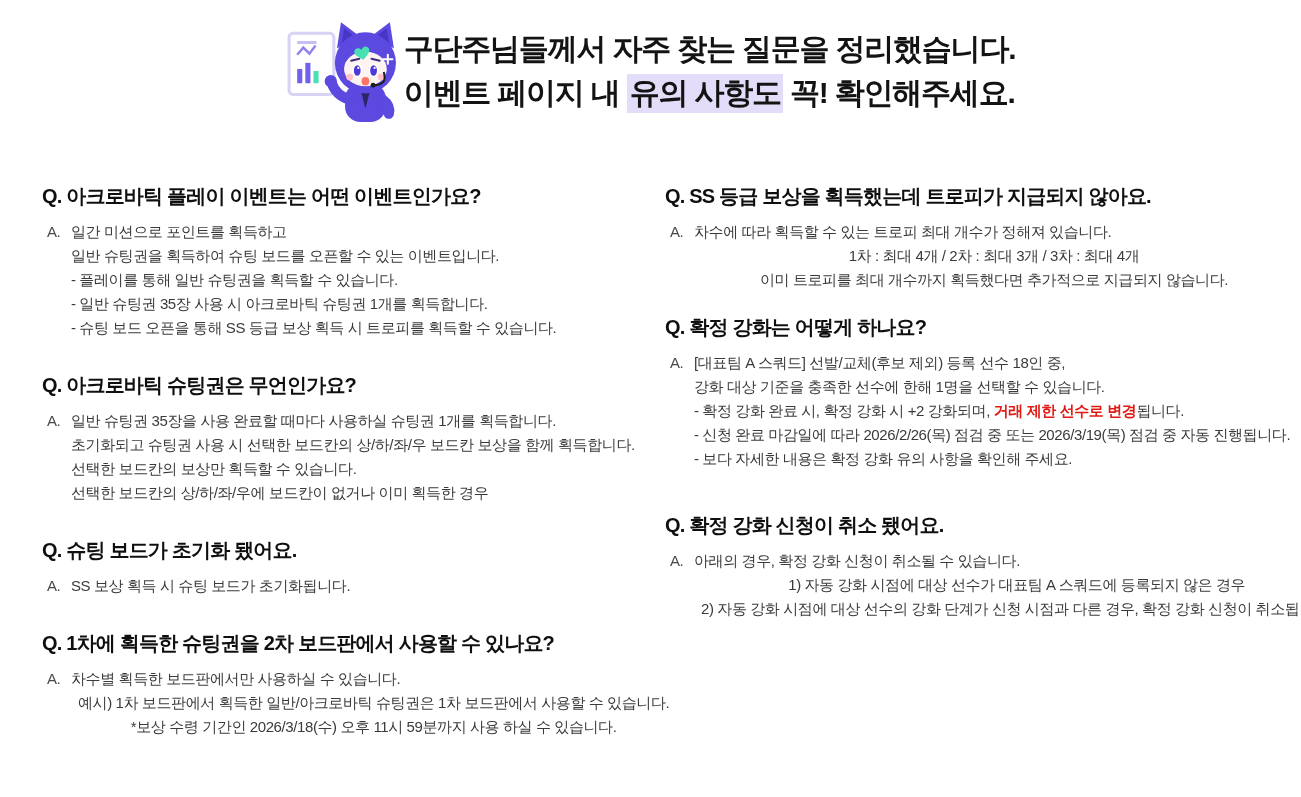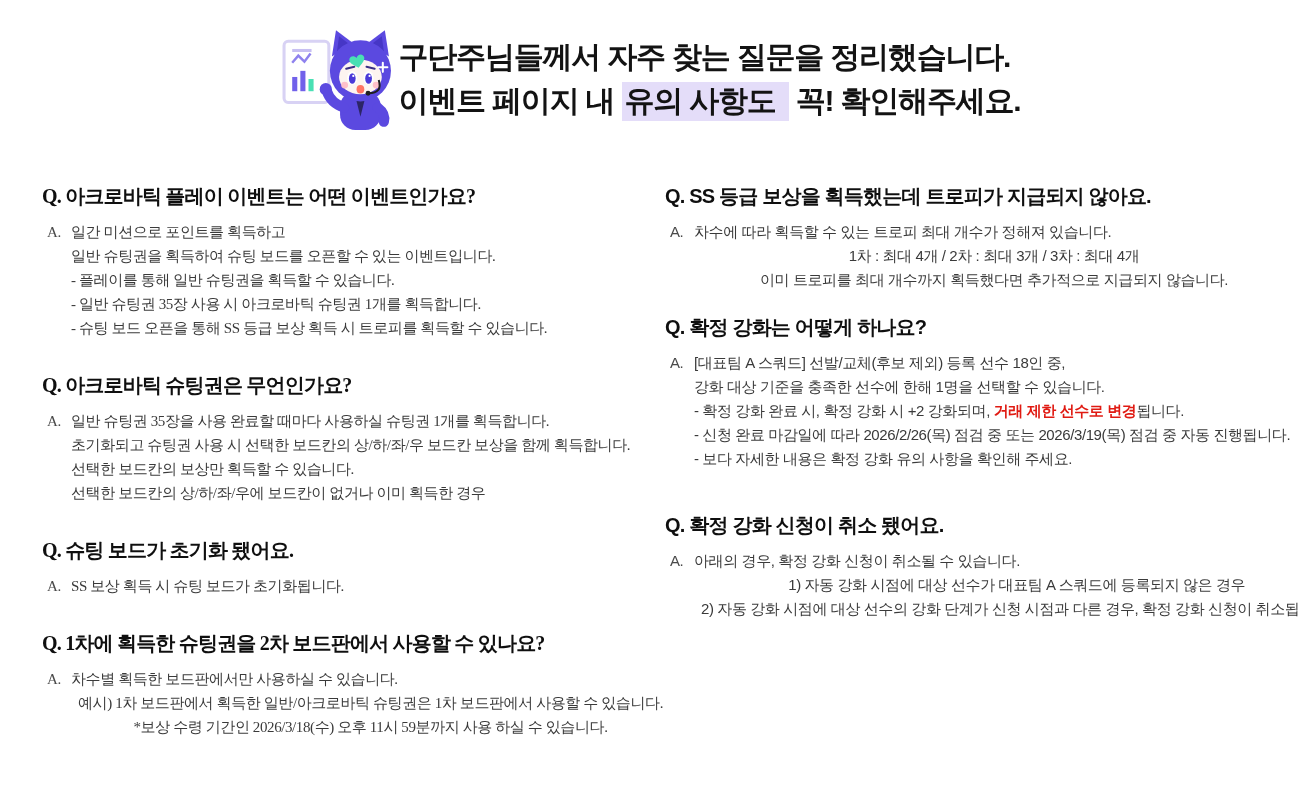--- a/index.html
+++ b/index.html
@@ -14,21 +14,21 @@
   .page {
     position: relative;
     width: 1301px;
     height: 797px;
     background: var(--page-bg, #ffffff);
   }
 
   
   .hero {
     position: absolute;
-    top: 24px;
+    top: 16px;
     left: 0;
     width: 100%;
     display: flex;
     justify-content: center;
     align-items: center;
     gap: 6px;
   }
   .mascot {
     width: 112px;
     height: 110px;
@@ -41,34 +41,34 @@
   .hero-line {
     font-size: 30px;
     line-height: 44px;
     font-weight: 800;
     color: #131313;
     letter-spacing: -1.2px;
     white-space: nowrap;
   }
   .hl {
     background: var(--highlight-bg, #e4ddf9);
-    padding: 2px 13px 4px 3px;
+    padding: 2px 2px 4px 3px;
   }
 
   
   .columns {
     position: absolute;
     top: 183px;
     left: 42px;
     width: 1245px;
     display: flex;
     align-items: flex-start;
   }
   .col { display: block; }
-  .col-left  { width: 608px; font-family: Liberation Serif, serif; }
+  .col-left  { width: 608px; }
   .col-right { width: 622px; margin-left: 15px; }
 
   .faq-item { margin: 0 0 32px 0; }
   .col-right .faq-item:nth-child(1) { margin-bottom: 22px; }
   .col-right .faq-item:nth-child(2) { margin-bottom: 41px; }
 
   .q {
     margin: 0 0 11px 0;
     font-size: 20px;
     line-height: 26px;

